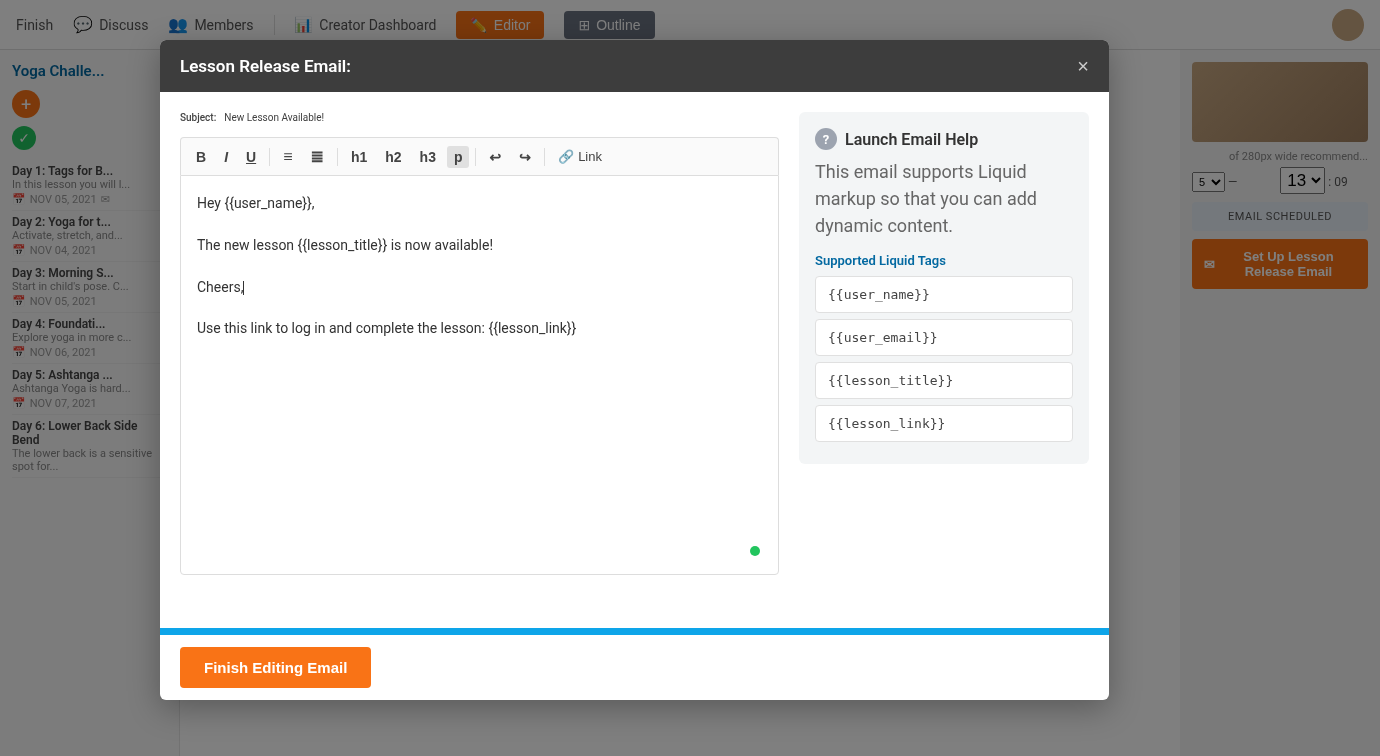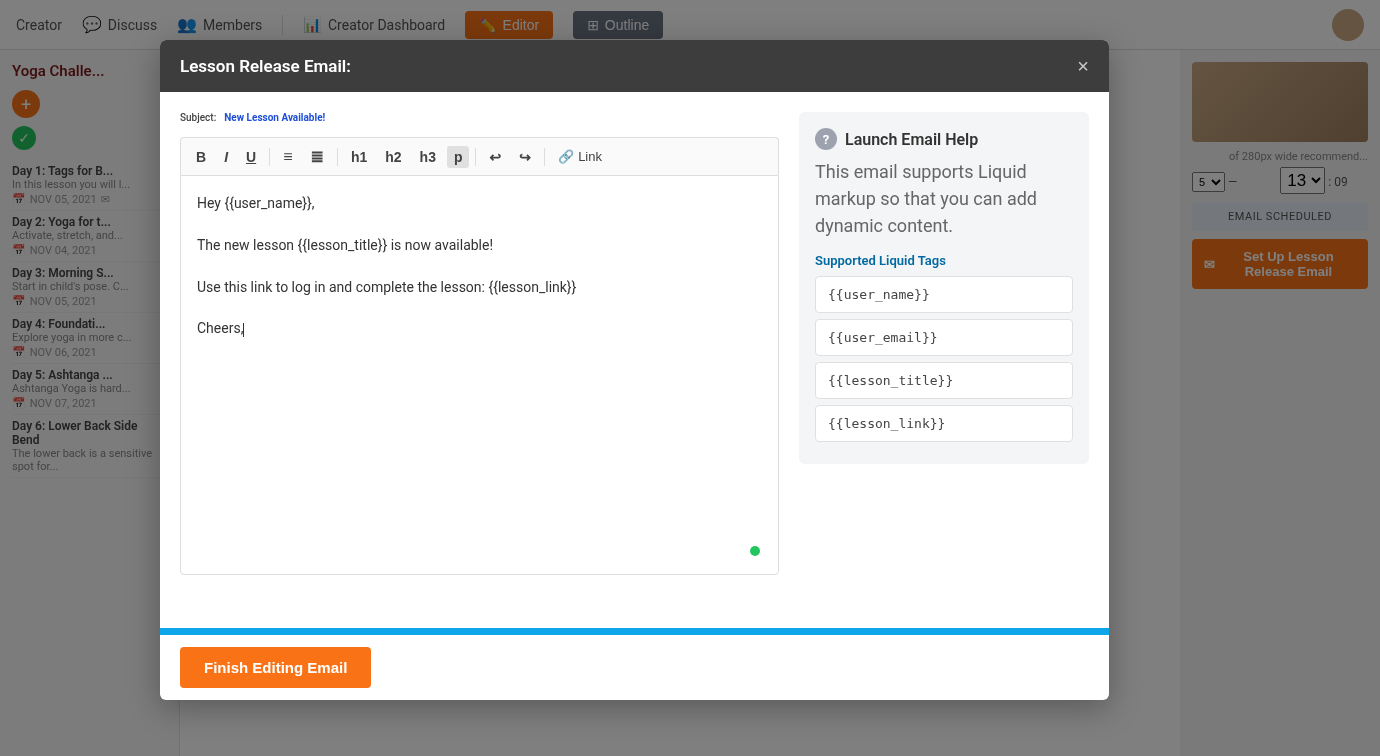--- a/index.html
+++ b/index.html
@@ -78,21 +78,21 @@
       left: 0;
       width: 180px;
       height: calc(756px - 50px);
       background: #f9f9f9;
       border-right: 1px solid #e5e5e5;
       padding: 12px;
     }
     .bg-course-title {
       font-size: 15px;
       font-weight: 600;
-      color: #7f1d1d;
+      color: #0369a1;
       margin-bottom: 10px;
     }
     .bg-add-btn {
       width: 28px;
       height: 28px;
       border-radius: 50%;
       background: #f97316;
       color: #fff;
       display: flex;
       align-items: center;
@@ -232,22 +232,21 @@
       gap: 8px;
       margin-bottom: 14px;
       font-size: 10px;
       color: #444;
     }
     .subject-label {
       font-weight: 500;
       white-space: nowrap;
     }
     .subject-value {
-      color: #1d4ed8;
-      font-weight: bold;
+      color: #404040;
     }
 
     .toolbar {
       display: flex;
       align-items: center;
       gap: 4px;
       padding: 6px 8px;
       border: 1px solid #ddd;
       border-bottom: none;
       border-radius: 4px 4px 0 0;
@@ -382,21 +381,21 @@
       font-family: monospace;
     }
   </style>
 </head>
 <body>
 
 <div class="bg-page">
 
   <div class="top-nav">
     <span class="nav-item">
-      <span>Creator</span>
+      <span>Finish</span>
     </span>
     <span class="nav-item">
       <span style="font-size:16px;">💬</span>
       <span>Discuss</span>
     </span>
     <span class="nav-item">
       <span style="font-size:16px;">👥</span>
       <span>Members</span>
     </span>
     <div class="nav-divider"></div>
@@ -518,22 +517,22 @@
         <div class="toolbar-divider"></div>
         <button class="toolbar-btn toolbar-btn-link">
           <span>🔗</span>
           <span>Link</span>
         </button>
       </div>
 
       <div class="editor-body">
         <p>Hey {{user_name}},</p>
         <p>The new lesson {{lesson_title}} is now available!</p>
+        <p>Cheers,<span class="cursor"></span></p>
         <p>Use this link to log in and complete the lesson: {{lesson_link}}</p>
-        <p>Cheers,<span class="cursor"></span></p>
         <div class="green-dot"></div>
       </div>
     </div>
 
     <div class="help-panel">
       <div class="help-header">
         <div class="help-icon">?</div>
         <span class="help-title">Launch Email Help</span>
       </div>
       <p class="help-desc">This email supports Liquid markup so that you can add dynamic content.</p>

